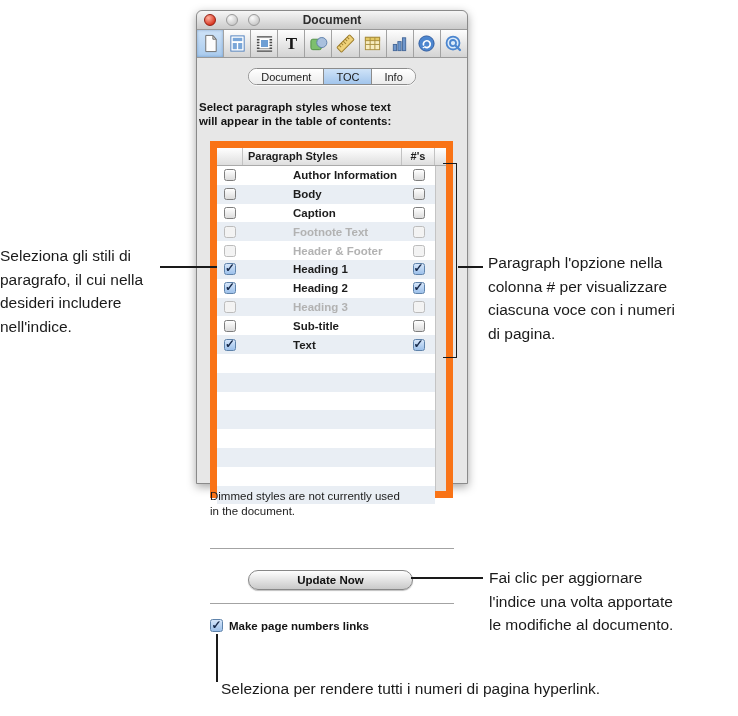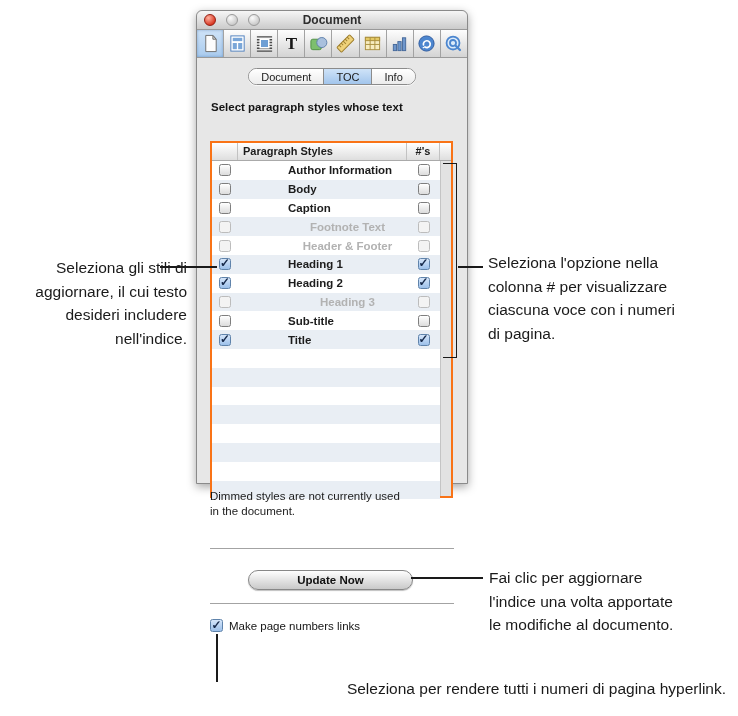--- a/index.html
+++ b/index.html
@@ -51,49 +51,49 @@
   }
   .tabseg {
     font-size:11px; color:#1c1c1c; padding:1px 12px 0; line-height:15px;
     border-right:1px solid #8b8b8b; background:linear-gradient(#ffffff,#ececec);
   }
   .tabseg:last-child { border-right:none; }
   .tabseg.selected { background:linear-gradient(#cfe3f8,#a2c5ec);text-align:right; }
 
   
   .instruction {
-    position:absolute; left:14px; top:89px; width:252px;
+    position:absolute; left:2px; top:89px; width:252px;
     font-size:11.5px; font-weight:700; color:#141414; line-height:14px;
   }
 
   
   .stable {
     position:absolute; left:13px; top:130px; width:243px; height:357px;
-    background:#ffffff; border:2px solid #f97316;
+    background:#ffffff; border:7px solid #f97316;
   }
   .thead {
     position:relative; height:18px; display:flex; align-items:center;
     background:linear-gradient(#ffffff,#dedede); border-bottom:1px solid #aaa;
     font-size:11px; font-weight:700; color:#1c1c1c;
   }
   .hc1 { width:26px; height:100%; border-right:1px solid #c2c2c2; }
   .hc2 { flex:1; padding-left:5px; height:100%; line-height:17px; border-right:1px solid #c2c2c2; }
   .hc3 { width:33px; text-align:center; height:100%; line-height:17px; border-right:1px solid #c2c2c2; }
   .hc4 { width:11px; height:100%; }
   .rows { position:absolute; left:0; top:18px; right:11px; bottom:0; }
   .side-strip {
     position:absolute; top:18px; right:0; width:11px; bottom:0;
     background:#e2e2e2; border-left:1px solid #c4c4c4;
   }
   .trow { display:flex; align-items:center; height:18.8px; font-size:11.5px; font-weight:600; color:#1c1c1c; }
   .trow.stripe { background:#e9eef4; }
   .trow .c1 { width:26px; display:flex; justify-content:center; }
   .trow .c2 { flex:1; padding-left:5px; white-space:nowrap; overflow:hidden;margin-left:45px; }
   .trow .c3 { width:33px; display:flex; justify-content:center; }
-  .trow.dim .c2 { color:#b2b2b2;text-align:center; }
+  .trow.dim .c2 { color:#b2b2b2; }
 
   
   .cb {
     width:12px; height:12px; border:1px solid #7e7e7e; border-radius:2.5px;
     background:linear-gradient(#ffffff,#dcdcdc); display:inline-flex;
     align-items:center; justify-content:center;
     font-size:12px; line-height:10px; color:#16294a; font-weight:700;
   }
   .cb.on { background:linear-gradient(#d6e6fa,#9cc0ea); border-color:#5f83ab; }
   .cb.dimcb { border-color:#bcbcbc; background:#f3f3f3; }
@@ -109,28 +109,28 @@
   .d2 { top:592px; }
   .update {
     position:absolute; left:51px; top:559px; width:165px; height:20px;
     border:1px solid #878787; border-radius:10px;
     background:linear-gradient(#fefefe,#c9c9c9);
     font-family:"Liberation Sans",sans-serif; font-size:11.5px; font-weight:700; color:#111;
     box-shadow:0 1px 1px rgba(0,0,0,.25);
   }
   .links-row { position:absolute; left:13px; top:608px; display:flex; align-items:center; gap:6px; }
   .links-row .cb { width:13px; height:13px; }
-  .links-label { font-size:11.5px; font-weight:400; color:#141414; }
+  .links-label { font-size:11.5px; font-weight:700; color:#141414; }
 
   
   .callout { position:absolute; color:#1a1a1a; font-size:15.5px; line-height:23.5px; }
-  .co-left  { left:0; top:256px; width:187px; text-align:right; }
+  .co-left  { left:0; top:244px; width:187px; text-align:left; }
   .co-right-top { left:488px; top:251px; width:235px; }
   .co-right-bot { left:489px; top:566px; width:245px; }
-  .co-bottom { left:221px; top:677px; width:505px;text-align:right; }
+  .co-bottom { left:221px; top:677px; width:505px; }
   .cline { position:absolute; background:#1a1a1a; z-index:5; }
   .l-left   { left:160px; top:266px; width:57px; height:1.5px; }
   .l-mid    { left:458px; top:266px; width:25px; height:1.5px; }
   .l-update { left:411px; top:577px; width:72px; height:1.5px; }
   .l-bottom { left:216px; top:634px; width:1.5px; height:48px; }
   .bracket {
     position:absolute; left:443px; top:163px; width:14px; height:195px; z-index:5;
     border-top:1.5px solid #1a1a1a; border-right:1.5px solid #1a1a1a; border-bottom:1.5px solid #1a1a1a;
   }
 </style>
@@ -243,20 +243,21 @@
     <div class="tabs">
       <div class="tabwrap" id="tabwrap">
           <span class="tabseg">Document</span>
           <span class="tabseg selected">TOC</span>
           <span class="tabseg">Info</span>
         </div>
     </div>
 
     <div class="instruction">
         <div>Select paragraph styles whose text</div>
+        <div>will appear in the table of contents:</div>
       </div>
 
     <div class="stable">
       <div class="thead">
         <span class="hc1"></span>
         <span class="hc2">Paragraph Styles</span>
         <span class="hc3">#'s</span>
         <span class="hc4"></span>
       </div>
       <div class="rows" id="rows">
@@ -348,21 +349,21 @@
             <span class="c3">
               <span class="cb"></span>
             </span>
           </div>
           <div class="trow stripe">
             <span class="c1">
               <span class="cb on">
                 <span class="mark">✓</span>
               </span>
             </span>
-            <span class="c2">Title</span>
+            <span class="c2">Text</span>
             <span class="c3">
               <span class="cb on">
                 <span class="mark">✓</span>
               </span>
             </span>
           </div>
           <div class="trow"></div>
           <div class="trow stripe"></div>
           <div class="trow"></div>
           <div class="trow stripe"></div>
@@ -388,26 +389,26 @@
     <div class="links-row">
       <span class="cb on">
           <span class="mark">✓</span>
         </span>
       <span class="links-label">Make page numbers links</span>
     </div>
   </div>
 
   <div class="callout co-left">
       <div>Seleziona gli stili di</div>
-      <div>aggiornare, il cui testo</div>
+      <div>paragrafo, il cui nella</div>
       <div>desideri includere</div>
       <div>nell'indice.</div>
     </div>
   <div class="callout co-right-top">
-      <div>Seleziona l'opzione nella</div>
+      <div>Paragraph l'opzione nella</div>
       <div>colonna # per visualizzare</div>
       <div>ciascuna voce con i numeri</div>
       <div>di pagina.</div>
     </div>
   <div class="callout co-right-bot">
       <div>Fai clic per aggiornare</div>
       <div>l'indice una volta apportate</div>
       <div>le modifiche al documento.</div>
     </div>
   <div class="callout co-bottom">

